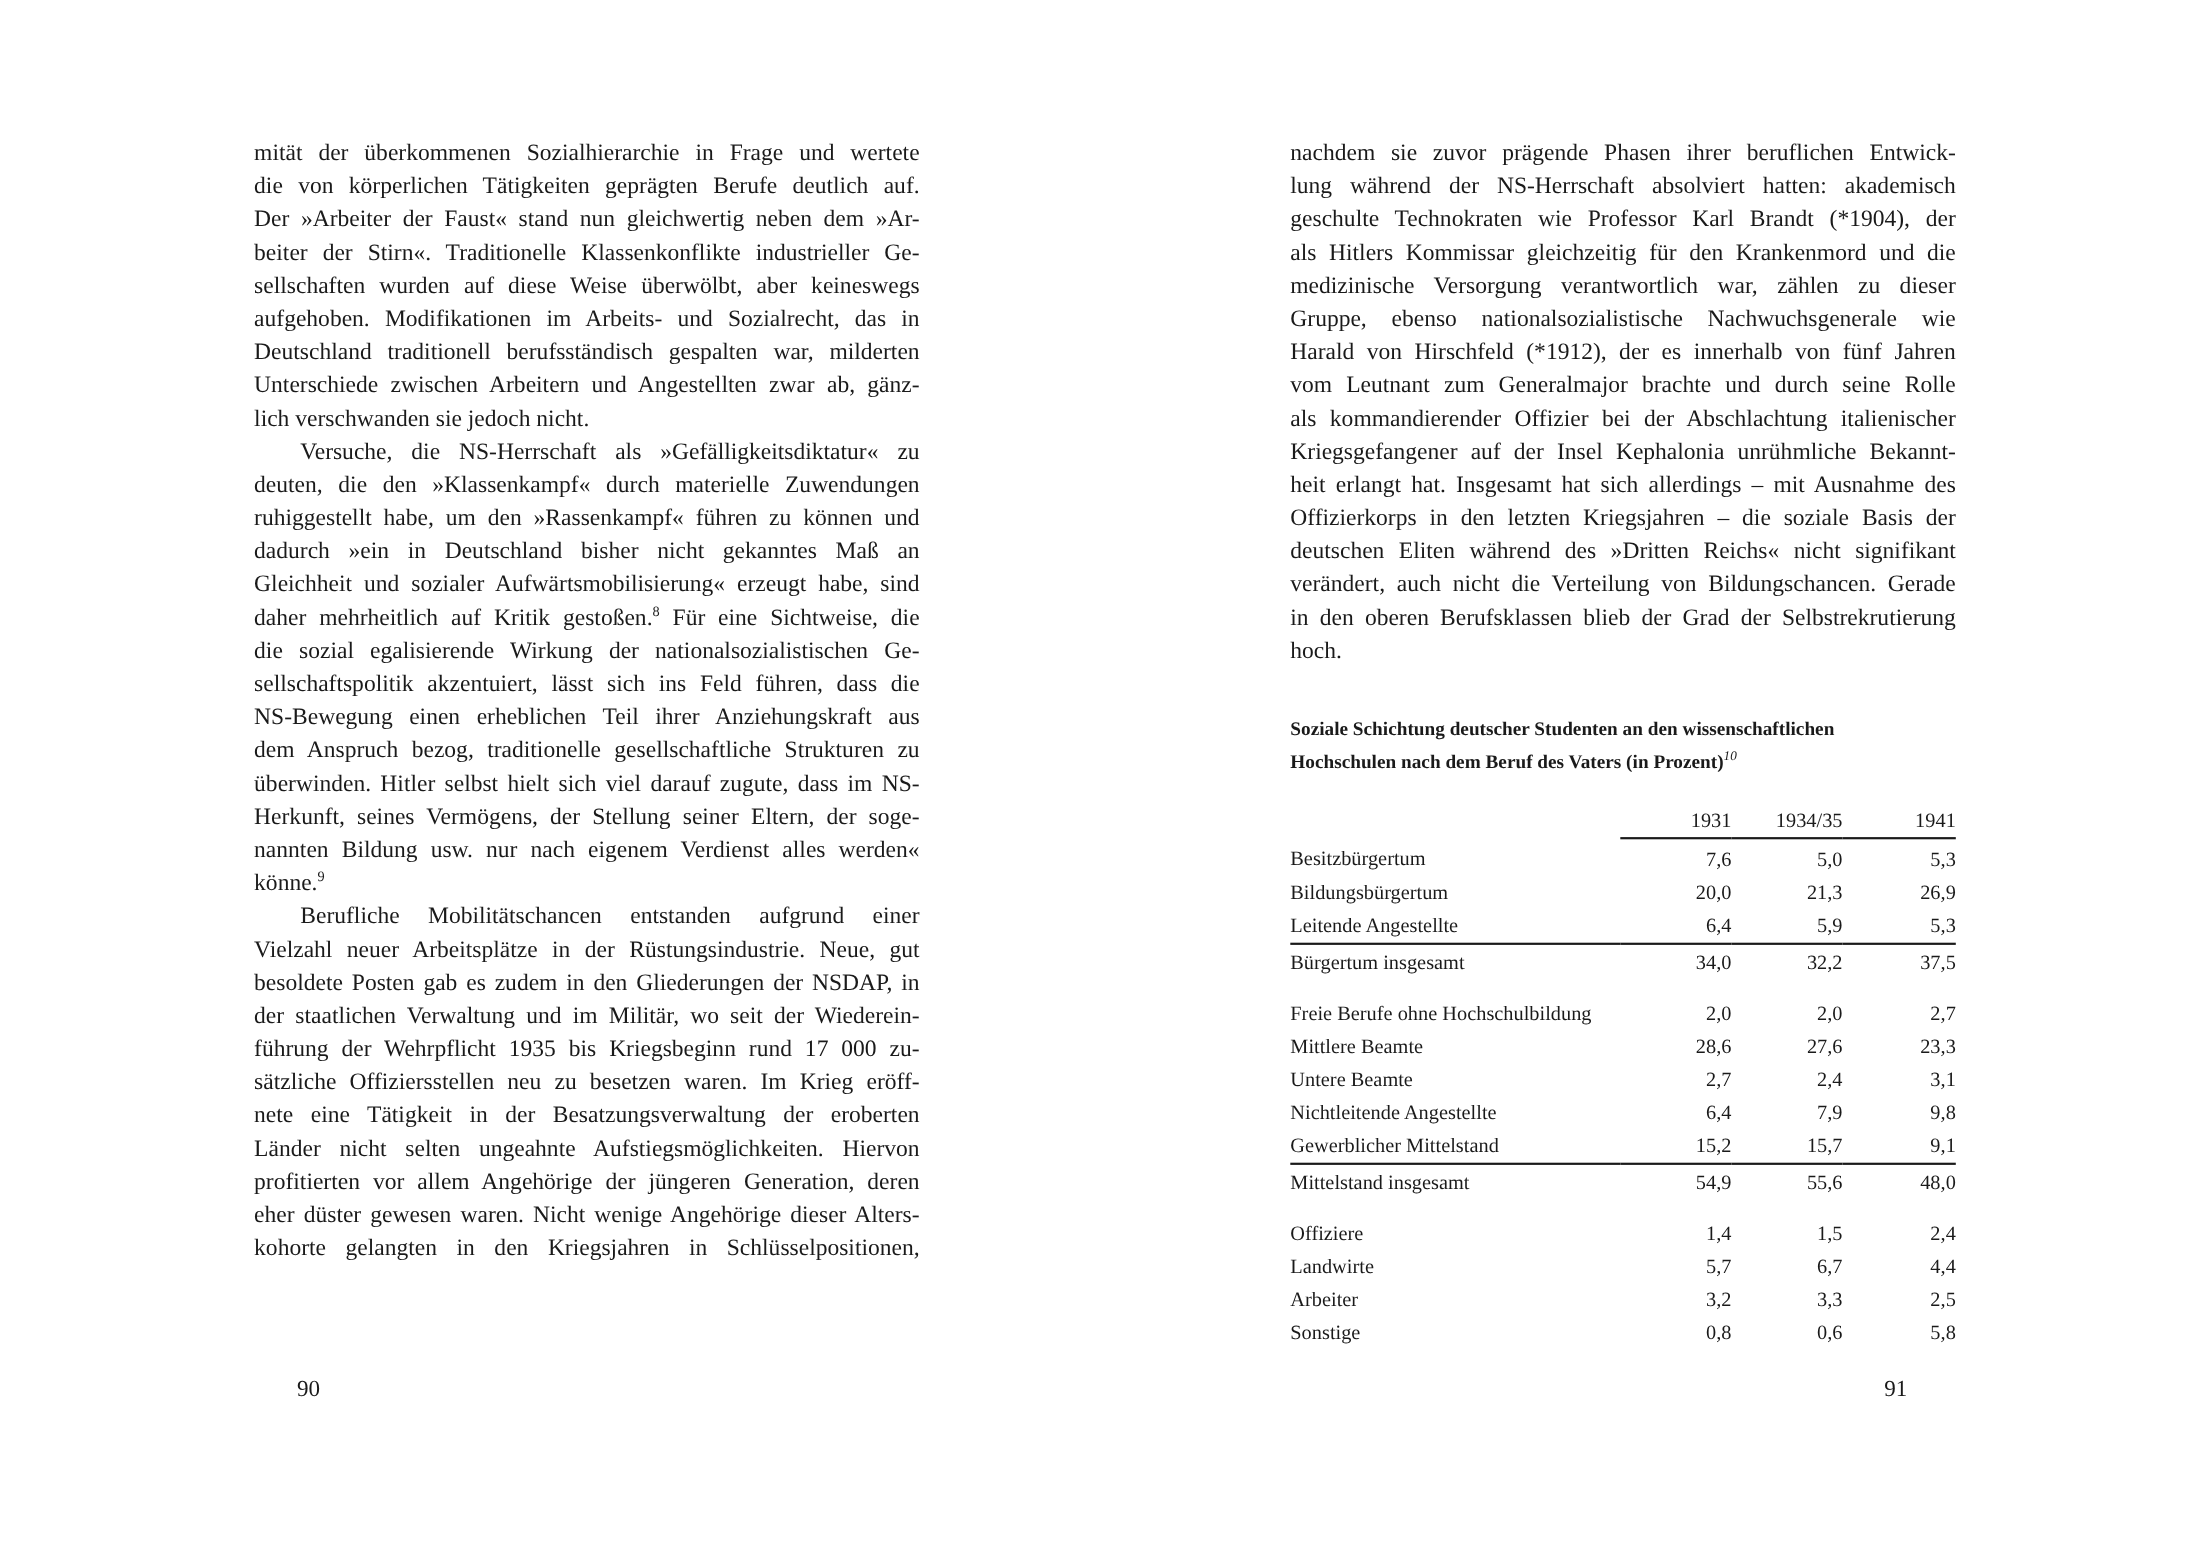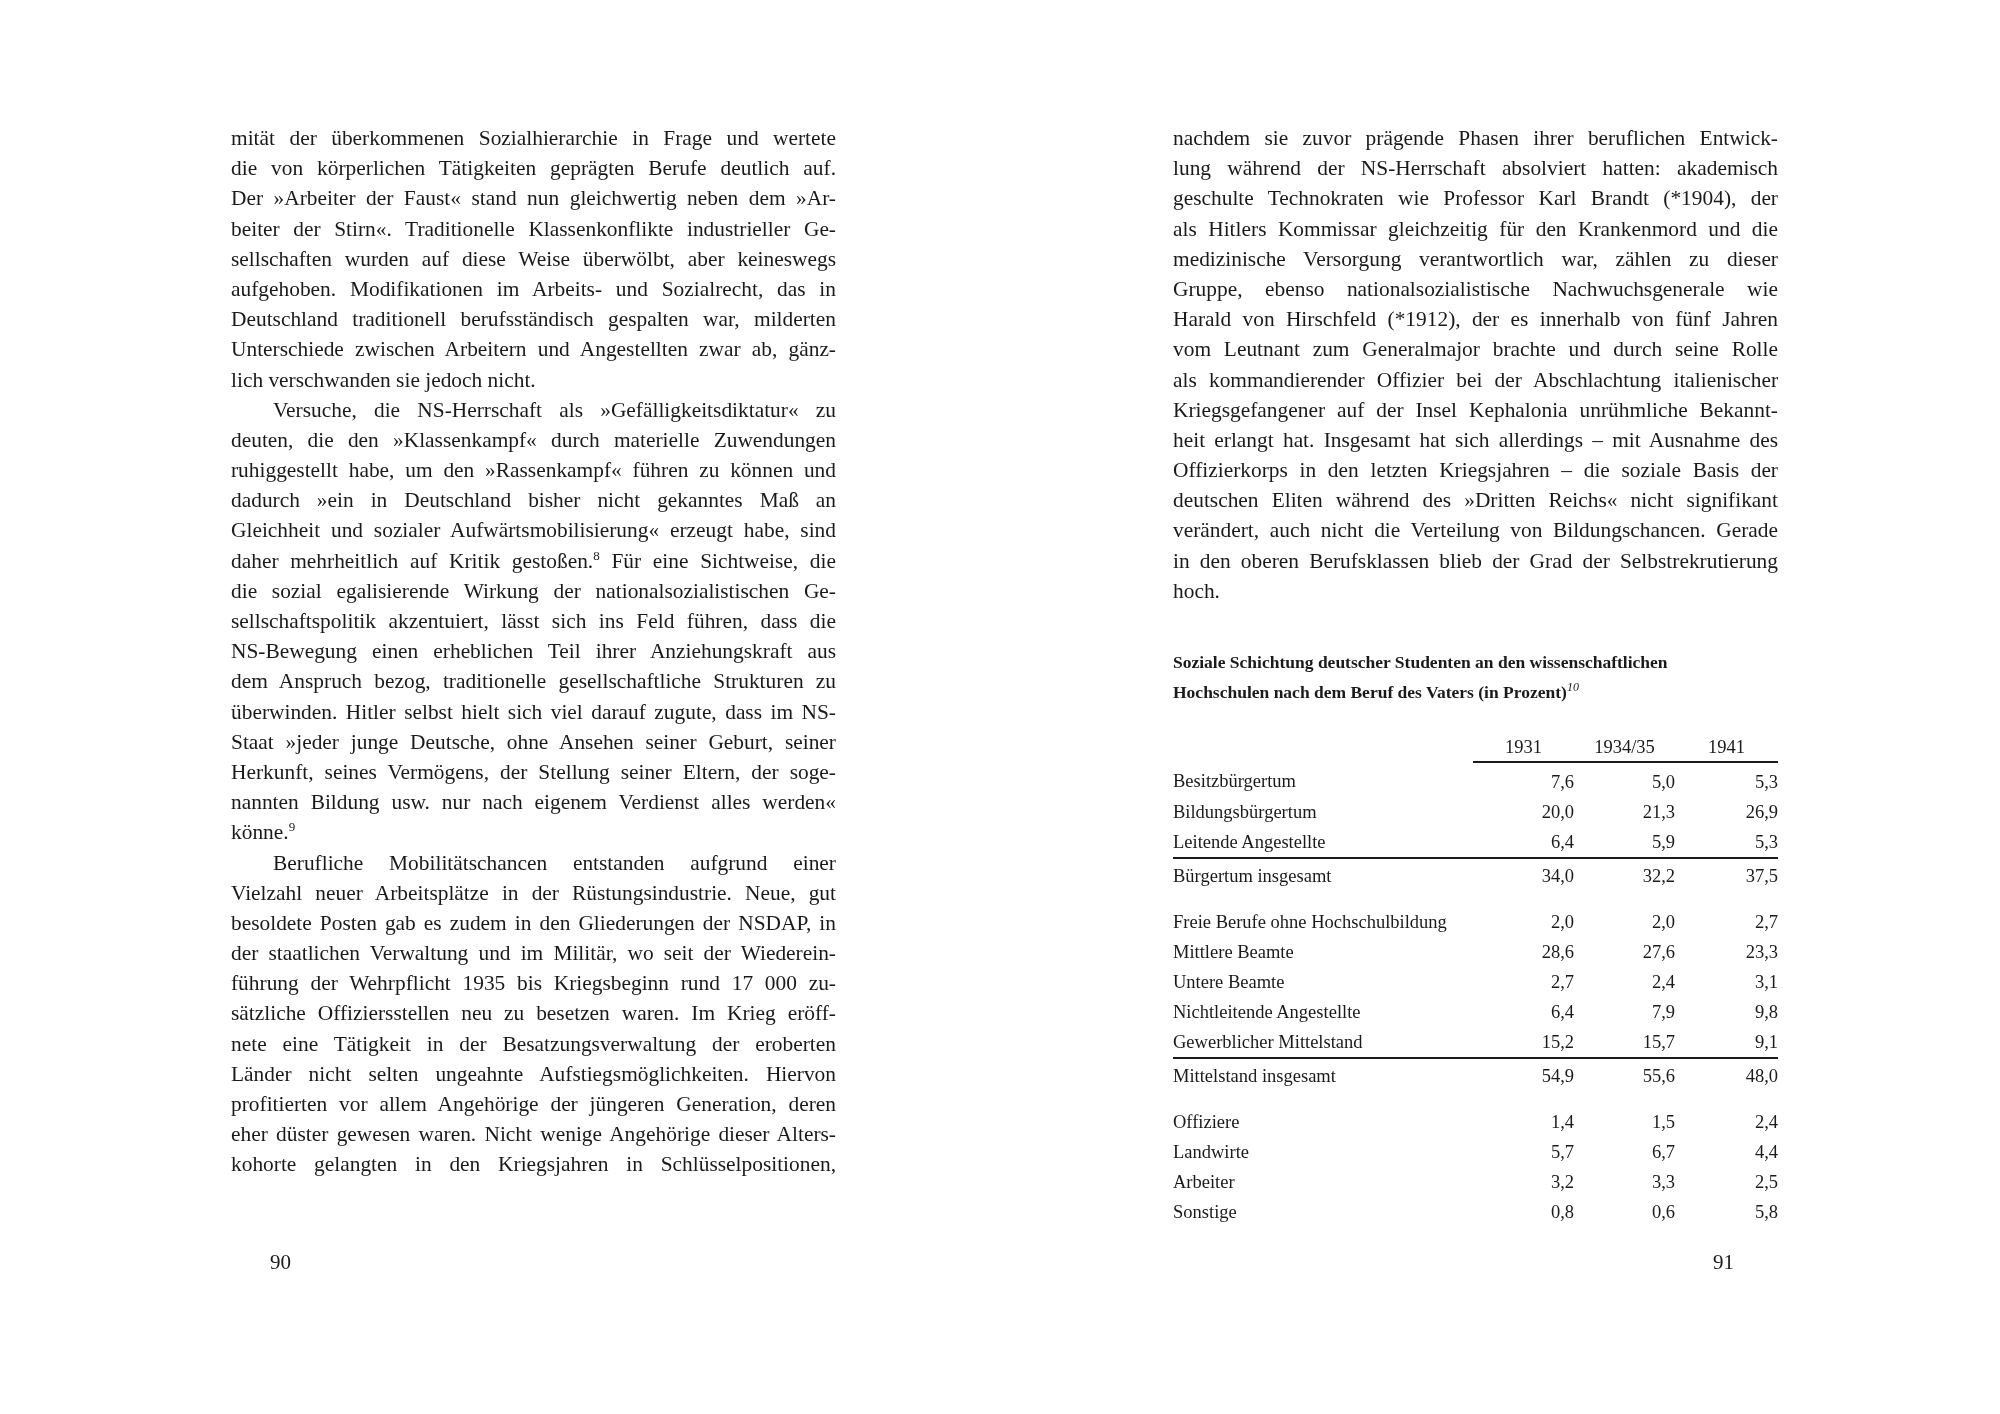--- a/index.html
+++ b/index.html
@@ -17,21 +17,21 @@
   .line.indent { padding-left: 42px; }
   sup { font-size: 13px; vertical-align: 0; position: relative; top: -8px; }
   .page-number { position: absolute; top: 1250px; font-size: 21px; text-align: right; }
   .page-left .page-number { left: 39px; }
   .page-right .page-number { left: 540px; }
 
   .table-block { position: absolute; top: 647px; left: 0; width: 605px; }
   .table-caption { font-weight: bold; font-size: 17.5px; line-height: 30px; }
   .table-caption sup { font-weight: normal; font-size: 12px; top: -7px; font-style: italic; }
   table.stats { border-collapse: collapse; width: 605px; margin-top: 24px; font-size: 18.5px; }
-  table.stats th { font-weight: normal; padding: 0; height: 28px; text-align: center; border-bottom: 2px solid #1a1a1a; font-family: Liberation Serif, serif; }
+  table.stats th { font-weight: normal; padding: 0; height: 28px; text-align: right; border-bottom: 2px solid #1a1a1a; font-family: Liberation Serif, serif; }
   table.stats th.blank { border-bottom: none; }
   table.stats td { padding: 0; height: 30px; text-align: right; }
   table.stats td.label { text-align: left; width: 300px; }
   table.stats th.c1, table.stats td.c1 { width: 101px; }
   table.stats th.c2, table.stats td.c2 { width: 101px; }
   table.stats th.c3, table.stats td.c3 { width: 103px; }
   table.stats tr.first td { padding-top: 4px; }
   table.stats tr.rule td { border-bottom: 2px solid #1a1a1a; }
   table.stats tr.total td { height: 34px; }
   table.stats tr.gap td { height: 14px; }
@@ -54,21 +54,20 @@
       <span class="line"><span>deuten, die den »Klassenkampf« durch materielle Zuwendungen</span></span>
       <span class="line"><span>ruhiggestellt habe, um den »Rassenkampf« führen zu können und</span></span>
       <span class="line"><span>dadurch »ein in Deutschland bisher nicht gekanntes Maß an</span></span>
       <span class="line"><span>Gleichheit und sozialer Aufwärtsmobilisierung« erzeugt habe, sind</span></span>
       <span class="line"><span>daher mehrheitlich auf Kritik gestoßen.</span><sup>8</sup><span> Für eine Sichtweise, die</span></span>
       <span class="line"><span>die sozial egalisierende Wirkung der nationalsozialistischen Ge-</span></span>
       <span class="line"><span>sellschaftspolitik akzentuiert, lässt sich ins Feld führen, dass die</span></span>
       <span class="line"><span>NS-Bewegung einen erheblichen Teil ihrer Anziehungskraft aus</span></span>
       <span class="line"><span>dem Anspruch bezog, traditionelle gesellschaftliche Strukturen zu</span></span>
       <span class="line"><span>überwinden. Hitler selbst hielt sich viel darauf zugute, dass im NS-</span></span>
-      <span class="line"><span>Staat »jeder junge Deutsche, ohne Ansehen seiner Geburt, seiner</span></span>
       <span class="line"><span>Herkunft, seines Vermögens, der Stellung seiner Eltern, der soge-</span></span>
       <span class="line"><span>nannten Bildung usw. nur nach eigenem Verdienst alles werden«</span></span>
       <span class="line last"><span>könne.</span><sup>9</sup><span></span></span>
       <span class="line indent"><span>Berufliche Mobilitätschancen entstanden aufgrund einer</span></span>
       <span class="line"><span>Vielzahl neuer Arbeitsplätze in der Rüstungsindustrie. Neue, gut</span></span>
       <span class="line"><span>besoldete Posten gab es zudem in den Gliederungen der NSDAP, in</span></span>
       <span class="line"><span>der staatlichen Verwaltung und im Militär, wo seit der Wiederein-</span></span>
       <span class="line"><span>führung der Wehrpflicht 1935 bis Kriegsbeginn rund 17 000 zu-</span></span>
       <span class="line"><span>sätzliche Offiziersstellen neu zu besetzen waren. Im Krieg eröff-</span></span>
       <span class="line"><span>nete eine Tätigkeit in der Besatzungsverwaltung der eroberten</span></span>

